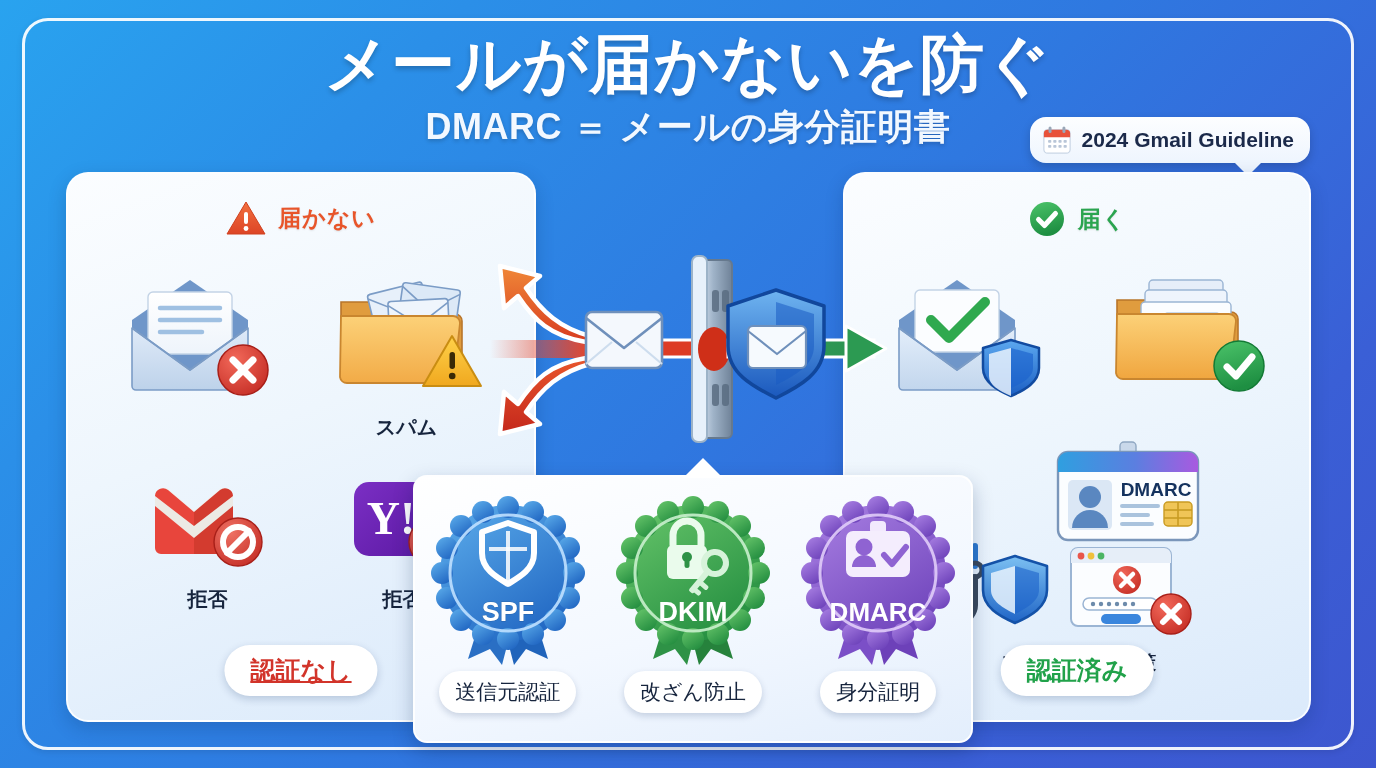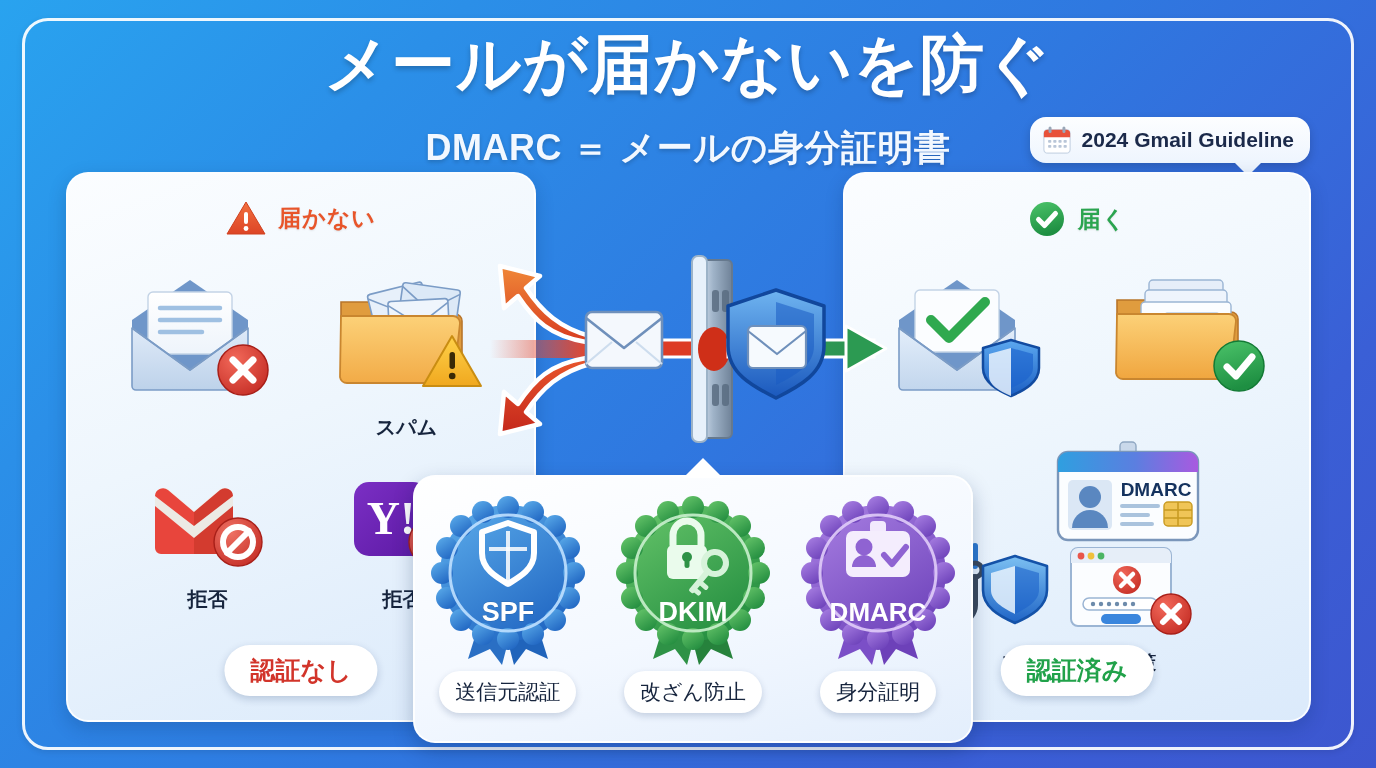--- a/index.html
+++ b/index.html
@@ -24,21 +24,21 @@
   }
 
   
   .header { position: absolute; left: 0; top: 28px; width: 1376px; text-align: center; }
   .title {
     font-size: 64px; font-weight: bold; color: #ffffff; letter-spacing: 1px;
     text-shadow: 0 3px 5px rgba(0,0,0,0.22);
     line-height: 1.15;
   }
   .subtitle {
-    margin-top: 22px;
+    margin-top: 1px;
     font-size: 36px; font-weight: bold; color: #f2f8ff; letter-spacing: 0.5px;
     text-shadow: 0 2px 4px rgba(0,0,0,0.20);
   }
 
   
   .guideline {
     position: absolute; right: 66px; top: 117px;
     background: linear-gradient(180deg,#fdfeff 0%, #eef5fe 100%);
     border-radius: 16px;
     padding: 8px 16px 8px 12px;
@@ -82,31 +82,31 @@
 
   
   .pill {
     position: absolute; left: 50%; transform: translateX(-50%);
     background: #ffffff; border-radius: 999px;
     padding: 9px 26px;
     font-size: 25px; font-weight: bold;
     box-shadow: 0 3px 8px rgba(10,40,90,0.20);
     white-space: nowrap;
   }
-  .pill-bad  { color: #d2342a; bottom: 24px; }
+  .pill-bad  { color: #d2342a; bottom: 24px; text-decoration: underline; }
   .pill-good { color: #21a24a; bottom: 24px; }
 
   
   .center-flow { position: absolute; left: 490px; top: 250px; width: 400px; height: 200px; }
 
   
   .seal-card {
     position: absolute; left: 413px; top: 475px; width: 560px; height: 268px;
     background: linear-gradient(165deg,#ffffff 0%, #f3f8ff 55%, #e3eefc 100%);
-    border-radius: 22px;
+    border-radius: 14px;
     border: 2px solid rgba(255,255,255,0.9);
     box-shadow: 0 8px 20px rgba(8,34,80,0.26);
   }
   .seal-notch {
     position: absolute; left: 268px; top: -19px;
     width: 0; height: 0;
     border-left: 20px solid transparent;
     border-right: 20px solid transparent;
     border-bottom: 20px solid #ffffff;
   }

